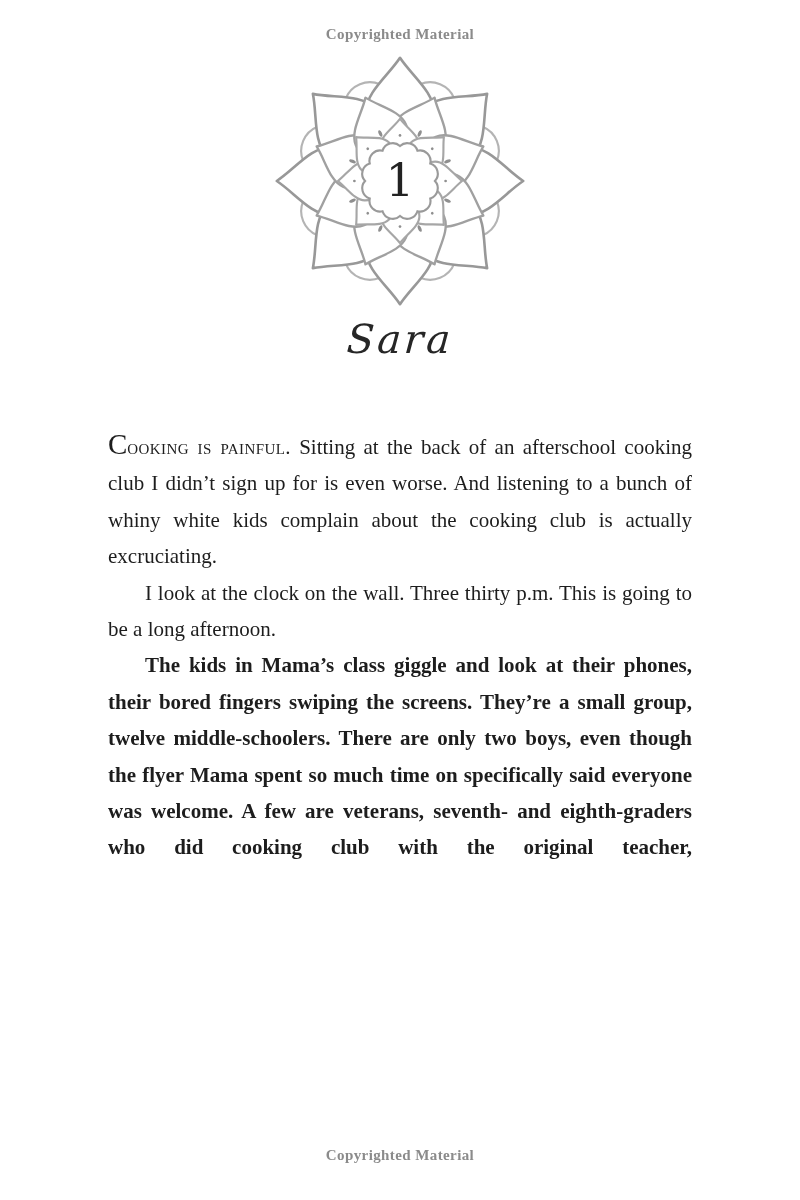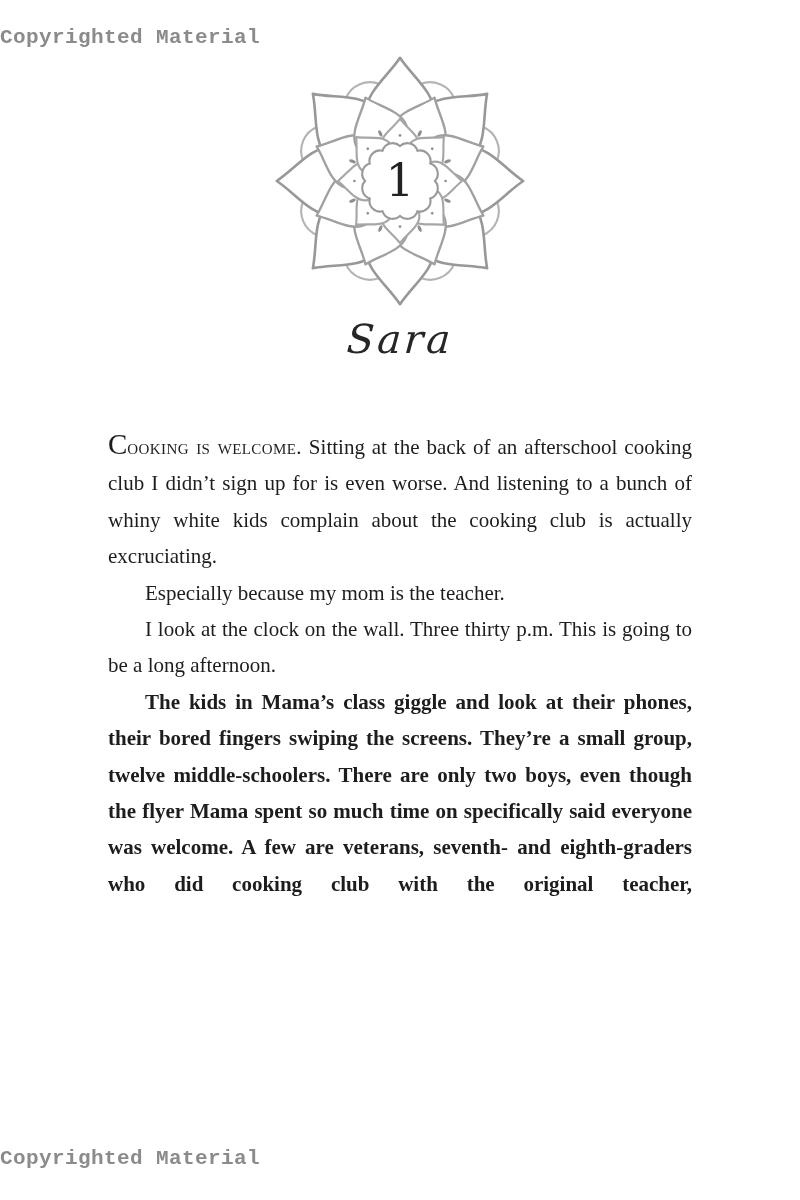--- a/index.html
+++ b/index.html
@@ -1,21 +1,21 @@
 <!DOCTYPE html>
 <html><head>
 <meta charset="utf-8">
 <style>
   html,body{margin:0;padding:0;background:#ffffff;}
   body{width:800px;height:1200px;position:relative;overflow:hidden;
        font-family:"Liberation Serif",serif;}
 
-  .notice{position:absolute;left:0;width:100%;
-          font-family:Liberation Mono, monospace;font-weight:bold;
-          font-size:21px;color:#8b8b8b;letter-spacing:0.4px;}
+  .notice{position:absolute;left:0;width:100%;text-align:center;
+          font-family:Liberation Serif, serif;font-weight:bold;
+          font-size:15px;color:#8b8b8b;letter-spacing:0.4px;}
   .notice-top{top:26px;}
   .notice-bottom{top:1147px;}
 
   .flower{position:absolute;top:50px;left:50%;transform:translateX(-50%);
           width:262px;height:262px;}
   .chapter-num{font-family:"DejaVu Serif",serif;font-size:46px;fill:#222222;}
 
   .title{position:absolute;top:316px;left:0;width:100%;text-align:center;}
   .title-text{display:inline-block;font-family:"DejaVu Serif",serif;
               font-style:italic;font-weight:normal;font-size:40px;
@@ -100,19 +100,18 @@
       </g>
     <text class="chapter-num" x="0" y="15" text-anchor="middle">1</text>
   </svg>
 </div>
 
 <div class="title">
   <span class="title-text">Sara</span>
 </div>
 
 <div class="body-text">
-    <p><span class="cap">C</span><span class="sc">ooking is welcome.</span> Sitting at the back of an afterschool cooking club I didn’t sign up for is even worse. And listening to a bunch of whiny white kids complain about the cooking club is actually excruciating.</p>
-    <p class="indent">Especially because my mom is the teacher.</p>
+    <p><span class="cap">C</span><span class="sc">ooking is painful.</span> Sitting at the back of an afterschool cooking club I didn’t sign up for is even worse. And listening to a bunch of whiny white kids complain about the cooking club is actually excruciating.</p>
     <p class="indent">I look at the clock on the wall. Three thirty p.m. This is going to be a long afternoon.</p>
     <p class="indent continues">The kids in Mama’s class giggle and look at their phones, their bored fingers swiping the screens. They’re a small group, twelve middle-schoolers. There are only two boys, even though the flyer Mama spent so much time on specifically said everyone was welcome. A few are veterans, seventh- and eighth-graders who did cooking club with the original teacher,</p>
   </div>
 
 <div class="notice notice-bottom">Copyrighted Material</div>
 
 </body></html>

